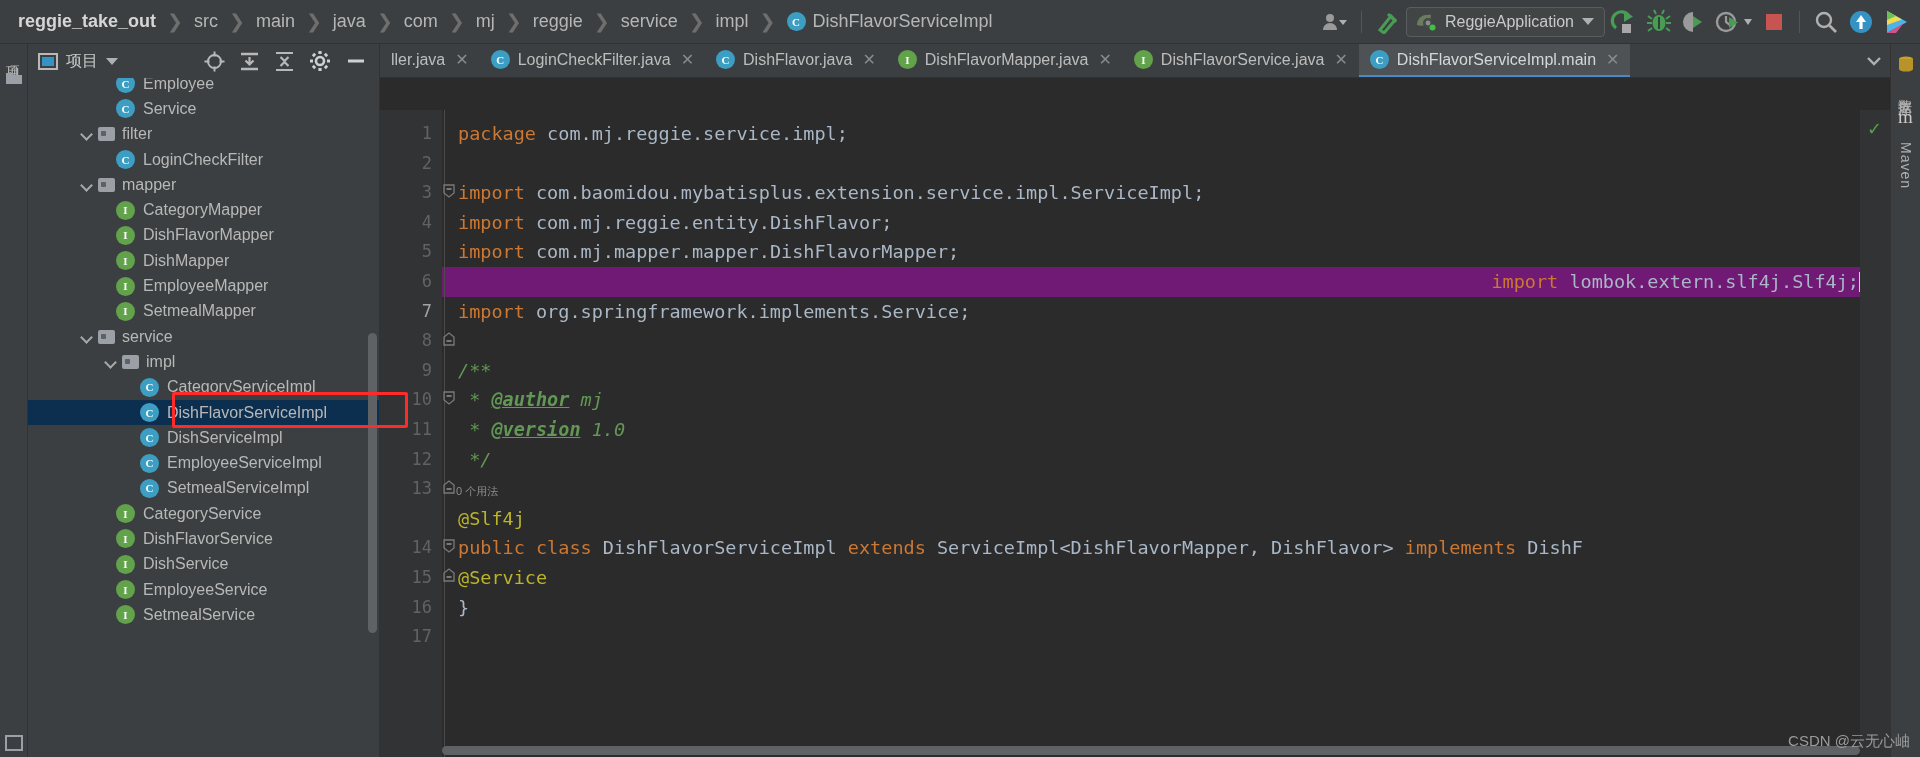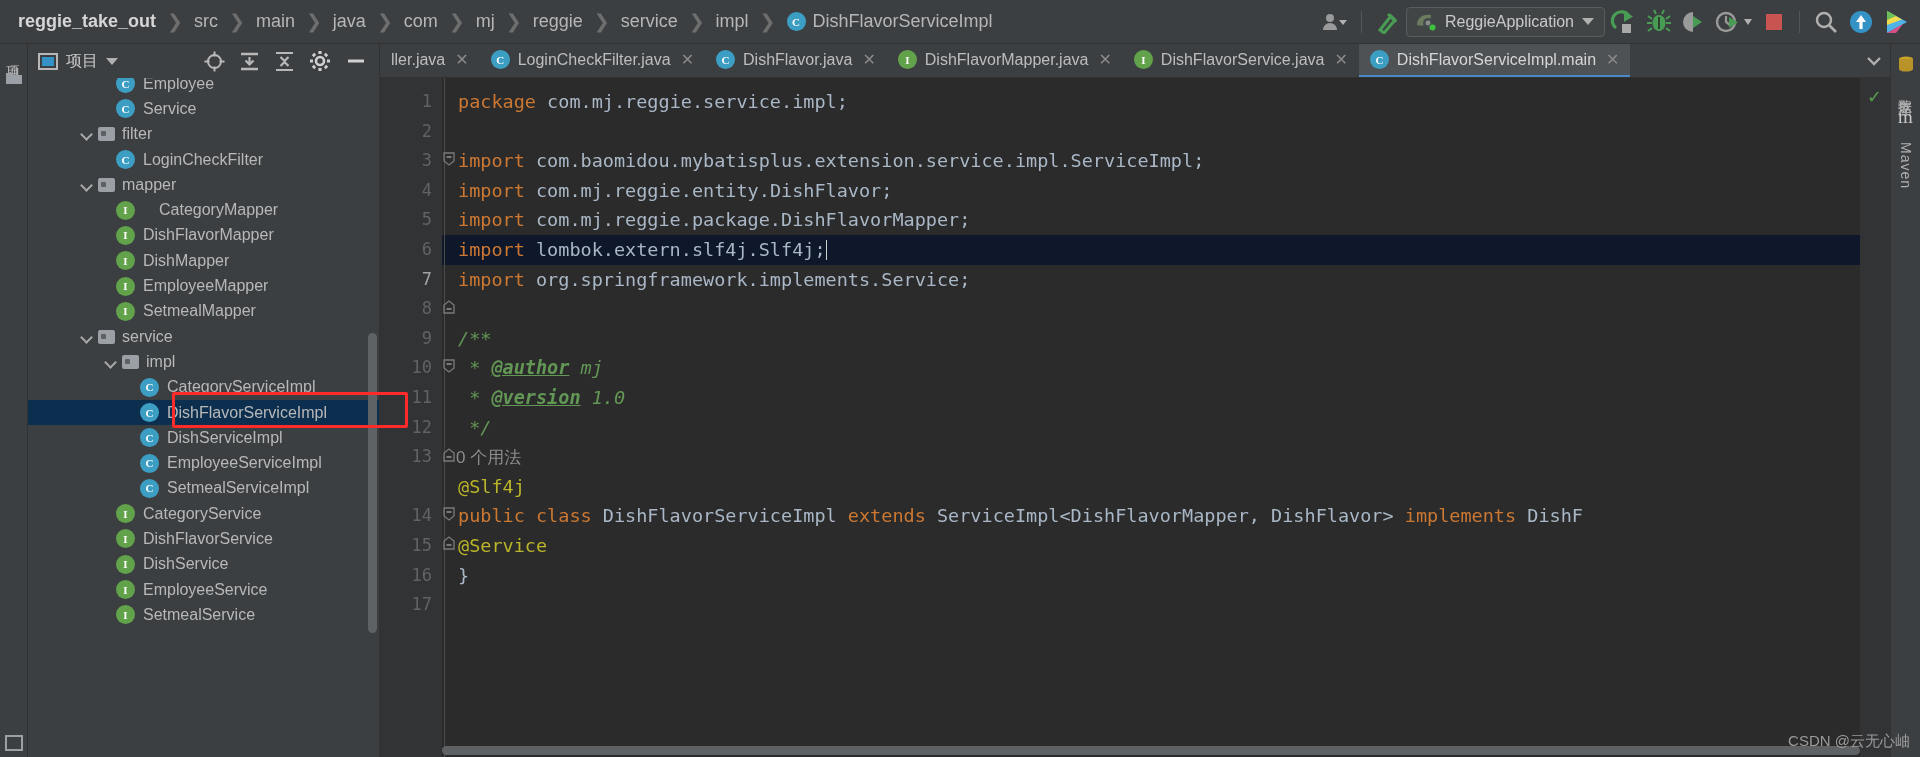--- a/index.html
+++ b/index.html
@@ -118,21 +118,21 @@
     pointer-events: none;
   }
 
   
   .tree-scroll {
     position: absolute; right: 2px; width: 9px; background: #5e6265;
     border-radius: 5px;
   }
 
   
-  .editor { flex: 1 1 auto; display: flex; flex-direction: column; min-width: 0; background: #2b2b2b; }
+  .editor { flex: 1 1 auto; display: flex; flex-direction: column; min-width: 0; background: #2b2b2b; gap: 32px; }
 
   .tabbar {
     height: 34px; flex: 0 0 34px; background: #3c3f41;
     display: flex; align-items: stretch; overflow: hidden;
     border-bottom: 1px solid #323232;
   }
   .etab {
     display: flex; align-items: center; gap: 8px;
     padding: 0 11px; font-size: 16px; color: #bdbdbd; white-space: nowrap;
     border-bottom: 2px solid transparent;
@@ -152,28 +152,28 @@
     color: #606366; font-family: "DejaVu Sans Mono", monospace; font-size: 17px;
     text-align: right; padding-top: 9px; position: relative;
   }
   .gline { height: 29.6px; line-height: 29.6px; padding-right: 10px; position: relative; }
   .code {
     flex: 1 1 auto; min-width: 0; background: #2b2b2b; position: relative;
     font-family: "DejaVu Sans Mono", monospace; font-size: 18.5px;
     padding-top: 9px; overflow: hidden;
   }
   .cline { height: 29.6px; line-height: 29.6px; white-space: pre; padding-left: 16px; }
-  .cline.hl { background: #0f172a; }
+  .cline.hl { background: #701a75; text-align: right; }
   .kw { color: #cc7832; }
   .id { color: #a9b7c6; }
   .cls2 { color: #a9b7c6; }
   .doc { color: #629755; font-style: italic; }
   .doctag { color: #629755; font-style: italic; text-decoration: underline; font-weight: bold; }
   .anno { color: #bbb529; }
-  .hint { color: #8c8c8c; font-size: 17px; font-style: normal; font-family: "Liberation Sans", sans-serif; }
+  .hint { color: #8c8c8c; font-size: 11px; font-style: normal; font-family: "Liberation Sans", sans-serif; }
   .caretbar { display:inline-block; width:1px; height:20px; background:#cfcfcf; vertical-align:-4px; }
 
   .foldline {
     position: absolute; left: 0; top: 0; bottom: 0; width: 1px; background: #4b4b4b;
   }
 
   
   .markers {
     width: 30px; flex: 0 0 30px; background: #313335; position: relative;
   }
@@ -395,21 +395,21 @@
           <span class="lbl" style="margin-left:8px">LoginCheckFilter</span>
         </div>
 
         <div class="row" style="padding-left:52px">
           <span class="arrow open"></span>
           <span class="folder-icon"></span>
           <span class="lbl">mapper</span>
         </div>
         <div class="row" style="padding-left:88px">
           <span class="badge itf">I</span>
-          <span class="lbl" style="margin-left:24px">CategoryMapper</span>
+          <span class="lbl" style="margin-left:8px">CategoryMapper</span>
         </div>
         <div class="row" style="padding-left:88px">
           <span class="badge itf">I</span>
           <span class="lbl" style="margin-left:8px">DishFlavorMapper</span>
         </div>
         <div class="row" style="padding-left:88px">
           <span class="badge itf">I</span>
           <span class="lbl" style="margin-left:8px">DishMapper</span>
         </div>
         <div class="row" style="padding-left:88px">
@@ -553,21 +553,21 @@
           <div class="foldline" style="left:2px"></div>
 
           <div class="cline"><span class="kw">package </span><span class="id">com.mj.reggie.service.impl;</span></div>
 
           <div class="cline"></div>
 
           <div class="cline"><span class="kw">import </span><span class="id">com.baomidou.mybatisplus.extension.service.impl.</span><span class="cls2">ServiceImpl</span><span class="id">;</span></div>
 
           <div class="cline"><span class="kw">import </span><span class="id">com.mj.reggie.entity.</span><span class="cls2">DishFlavor</span><span class="id">;</span></div>
 
-          <div class="cline"><span class="kw">import </span><span class="id">com.mj.reggie.package.</span><span class="cls2">DishFlavorMapper</span><span class="id">;</span></div>
+          <div class="cline"><span class="kw">import </span><span class="id">com.mj.mapper.mapper.</span><span class="cls2">DishFlavorMapper</span><span class="id">;</span></div>
 
 
           <div class="cline hl"><span class="kw">import </span><span class="id">lombok.extern.slf4j.</span><span class="cls2">Slf4j</span><span class="id">;</span><span class="caretbar"></span></div>
 
           <div class="cline"><span class="kw">import </span><span class="id">org.springframework.implements.</span><span class="cls2">Service</span><span class="id">;</span></div>
 
           <div class="cline"></div>
 
           <div class="cline"><span class="doc">/**</span></div>
 

